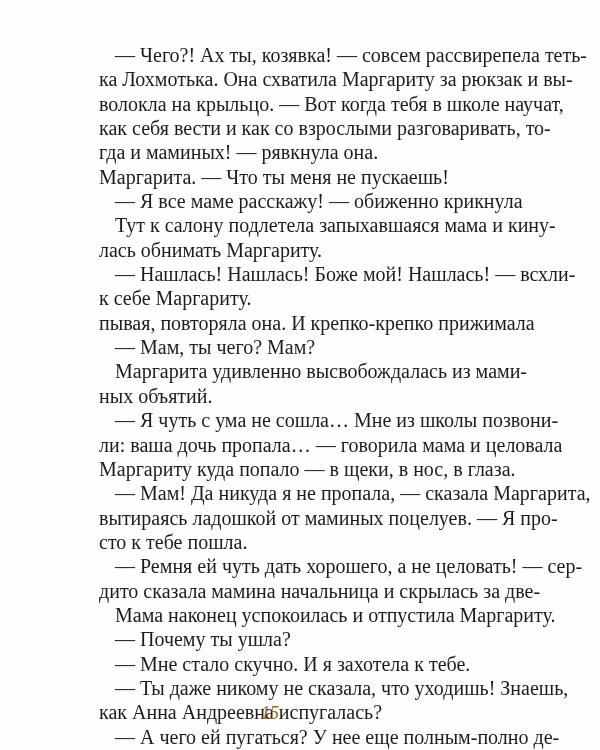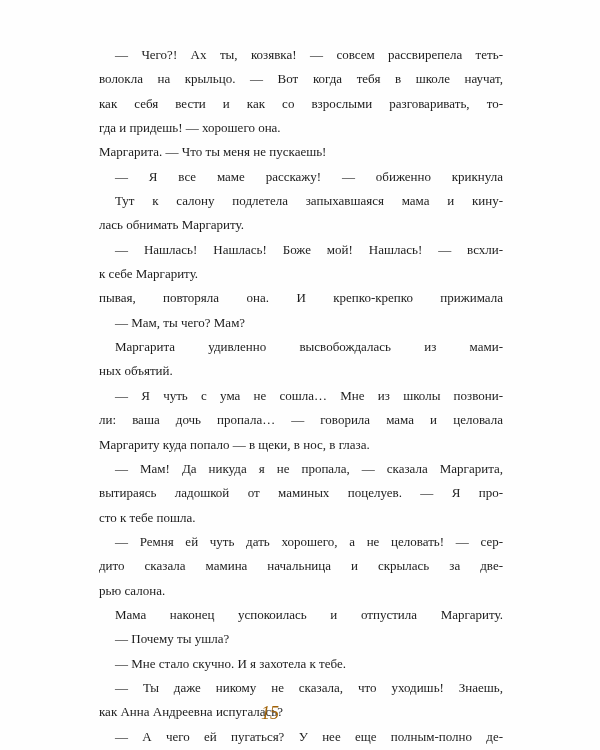--- a/index.html
+++ b/index.html
@@ -23,21 +23,21 @@
     }
     .text-block {
       position: absolute;
       left: 99px;
       top: 43px;
       width: 404px;
     }
     .line {
       height: 24.35px;
       line-height: 24.35px;
-      font-size: 13px;
+      font-size: 20px;
       white-space: nowrap;
       text-align: justify;
       text-align-last: justify;
       overflow: visible;
     }
     .line.indent {
       padding-left: 16px;
     }
     .line.last {
       text-align-last: left;
@@ -52,42 +52,42 @@
       font-size: 18px;
       color: #a16207;
     }
   </style>
 </head>
 <body>
 
 <div class="page">
   <div class="text-block" id="text-block">
       <div class="line indent">— Чего?! Ах ты, козявка! — совсем рассвирепела теть-</div>
+      <div class="line">ка Лохмотька. Она схватила Маргариту за рюкзак и вы-</div>
       <div class="line">волокла на крыльцо. — Вот когда тебя в школе научат,</div>
       <div class="line">как себя вести и как со взрослыми разговаривать, то-</div>
-      <div class="line last">гда и придешь! — хорошего она.</div>
+      <div class="line last">гда и маминых! — рявкнула она.</div>
       <div class="line last">Маргарита. — Что ты меня не пускаешь!</div>
       <div class="line indent">— Я все маме расскажу! — обиженно крикнула</div>
       <div class="line indent">Тут к салону подлетела запыхавшаяся мама и кину-</div>
       <div class="line last">лась обнимать Маргариту.</div>
       <div class="line indent">— Нашлась! Нашлась! Боже мой! Нашлась! — всхли-</div>
       <div class="line last">к себе Маргариту.</div>
       <div class="line">пывая, повторяла она. И крепко-крепко прижимала</div>
       <div class="line indent last">— Мам, ты чего? Мам?</div>
       <div class="line indent">Маргарита удивленно высвобождалась из мами-</div>
       <div class="line last">ных объятий.</div>
       <div class="line indent">— Я чуть с ума не сошла… Мне из школы позвони-</div>
       <div class="line">ли: ваша дочь пропала… — говорила мама и целовала</div>
       <div class="line last">Маргариту куда попало — в щеки, в нос, в глаза.</div>
       <div class="line indent">— Мам! Да никуда я не пропала, — сказала Маргарита,</div>
       <div class="line">вытираясь ладошкой от маминых поцелуев. — Я про-</div>
       <div class="line last">сто к тебе пошла.</div>
       <div class="line indent">— Ремня ей чуть дать хорошего, а не целовать! — сер-</div>
       <div class="line">дито сказала мамина начальница и скрылась за две-</div>
-      <div class="line last">рью салона.</div>
       <div class="line indent">Мама наконец успокоилась и отпустила Маргариту.</div>
       <div class="line indent last">— Почему ты ушла?</div>
       <div class="line indent last">— Мне стало скучно. И я захотела к тебе.</div>
       <div class="line indent">— Ты даже никому не сказала, что уходишь! Знаешь,</div>
       <div class="line last">как Анна Андреевна испугалась?</div>
       <div class="line indent">— А чего ей пугаться? У нее еще полным-полно де-</div>
     </div>
   <div class="page-number">15</div>
 </div>
 

